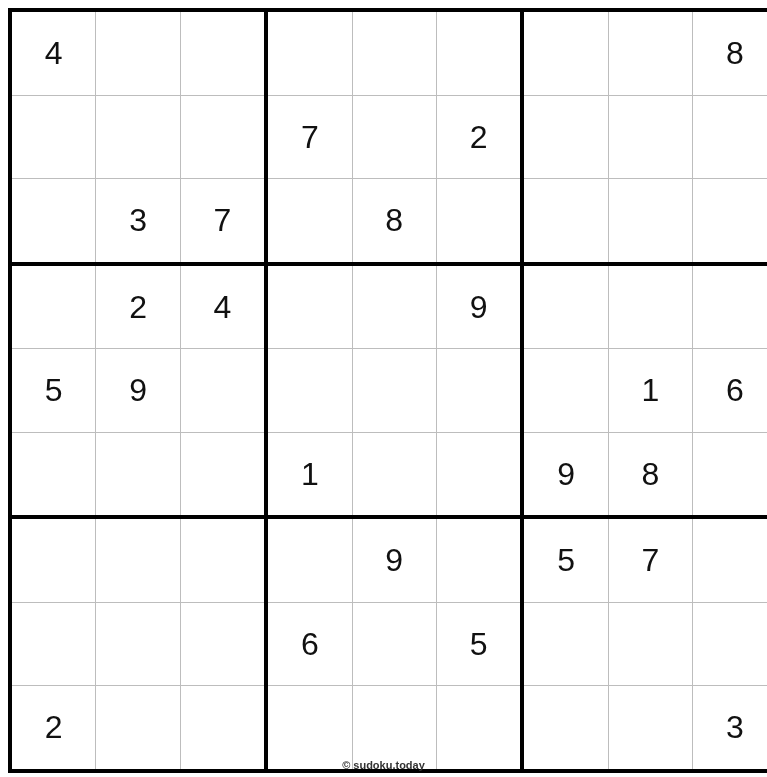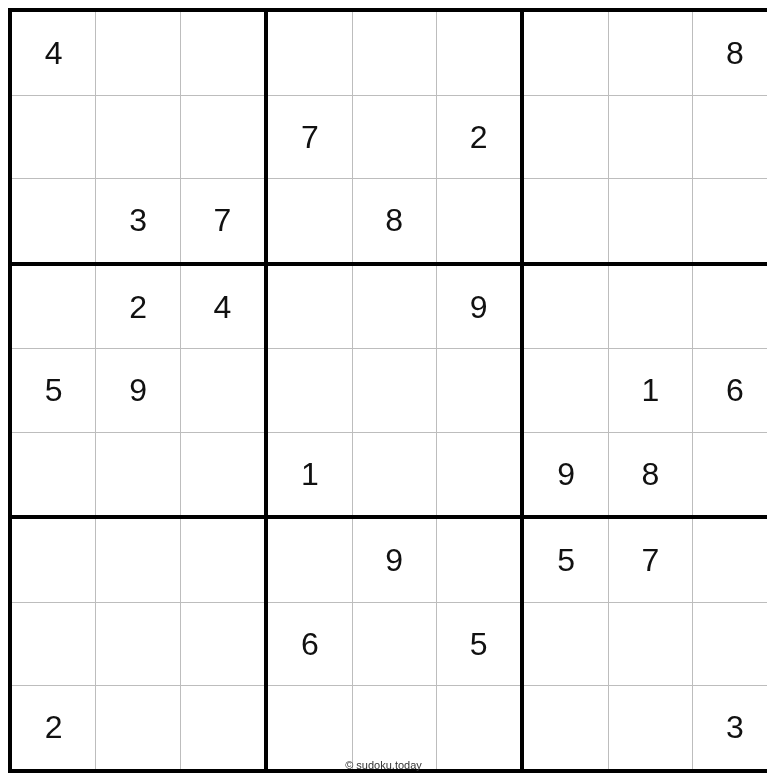--- a/index.html
+++ b/index.html
@@ -59,20 +59,21 @@
     left: 0;
     right: 0;
     bottom: 6px;
     text-align: center;
     font-size: 11px;
     color: #333333;
     font-family: "Liberation Sans", sans-serif;
   }
   #footer .credit {
     display: inline-block;
+    font-weight: bold;
   }
 </style>
 </head>
 <body>
 
 <div id="board-wrap">
   <table class="sudoku">
     <tbody>
       <tr>
         <td class="bl-left bl-top">4</td>

